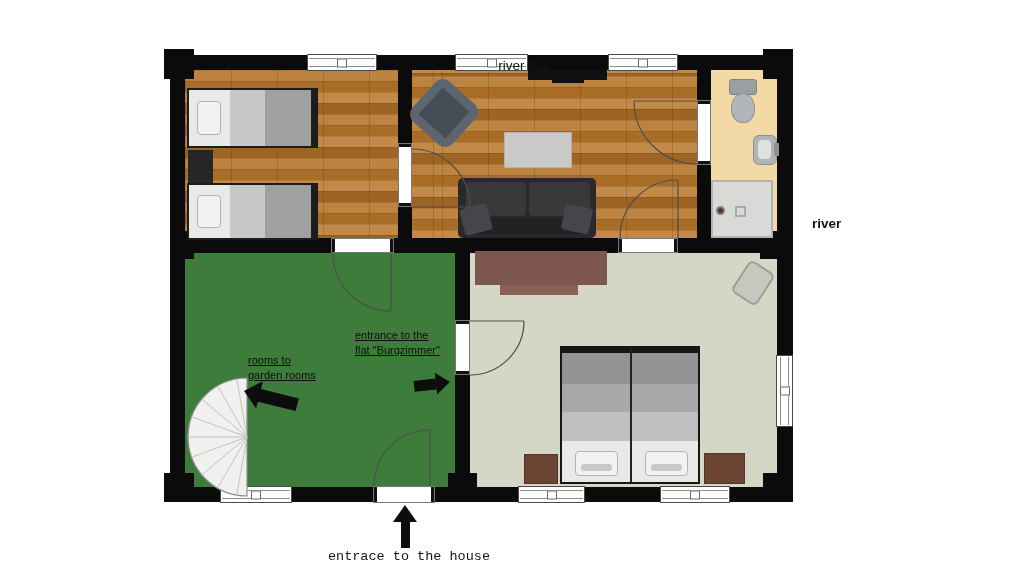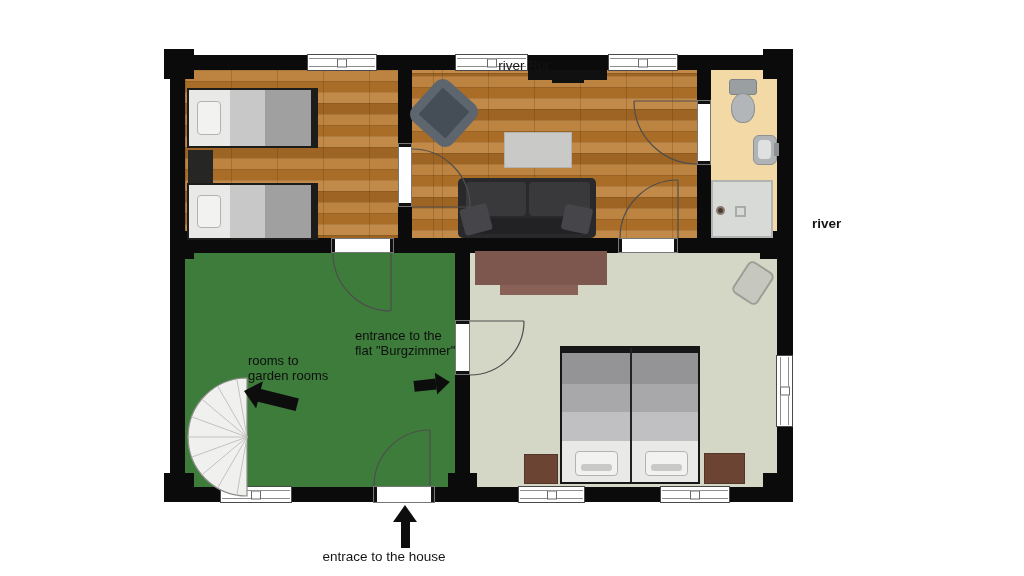--- a/index.html
+++ b/index.html
@@ -67,21 +67,21 @@
   .sink{background:#b0b4b6;border:1px solid #8d9193;border-radius:6px;}
   .sink-inner{position:absolute;left:4px;top:4px;width:13px;height:19px;background:#dfe1e1;border-radius:4px;}
   .tap{background:#8d9193;}
   .shower{background:#d8dad8;border:2px solid #b2b4b2;}
   .drain{background:#4a3a32;border:2px solid #8a7a70;border-radius:50%;}
   .shower-square{border:2px solid #a9aba9;background:transparent;}
 
   
   .lbl{font-size:13.5px;line-height:16px;color:#141414;white-space:pre;}
   .lbl-bold{font-weight:bold;}
-  .room-note{font-size:13px;line-height:15px;color:#0e0e0e;}
+  .room-note{font-size:11px;line-height:15px;color:#0e0e0e;text-decoration:underline;}
 
   
   .arrow-up .shaft{position:absolute;left:8px;top:16px;width:9px;height:27px;background:#0d0d0d;}
   .arrow-up .head{position:absolute;left:0;top:0;width:0;height:0;
     border-left:12.5px solid transparent;border-right:12.5px solid transparent;border-bottom:17px solid #0d0d0d;}
   .arrow-left .shaft{position:absolute;left:15px;top:8px;width:40px;height:13px;background:#0d0d0d;}
   .arrow-left .head{position:absolute;left:0;top:0;width:0;height:0;
     border-top:14.5px solid transparent;border-bottom:14.5px solid transparent;border-right:16px solid #0d0d0d;}
   .arrow-right .shaft{position:absolute;left:0;top:6px;width:22px;height:11px;background:#0d0d0d;}
   .arrow-right .head{position:absolute;left:22px;top:0;width:0;height:0;
@@ -223,17 +223,17 @@
     <div class="shaft"></div>
   </div>
   <div class="abs arrow-right" style="left:414px;top:373px;width:36px;height:23px;transform:rotate(-6deg);">
     <div class="shaft"></div>
     <div class="head"></div>
   </div>
 </div>
 
 <div class="abs lbl" style="left:400px;top:10px;width:150px;text-align:right;margin-top:48px;">river Rur</div>
 <div class="abs lbl lbl-bold" style="left:812px;top:216px;">river</div>
-<div class="abs lbl" style="left:294px;top:549px;width:180px;text-align:center;">entrace to the house</div>
+<div class="abs lbl" style="left:310px;top:549px;width:180px;text-align:right;font-family:Liberation Mono, monospace;">entrace to the house</div>
 <div class="abs arrow-up" style="left:393px;top:505px;width:25px;height:43px;">
   <div class="head"></div>
   <div class="shaft"></div>
 </div>
 
 </body></html>

